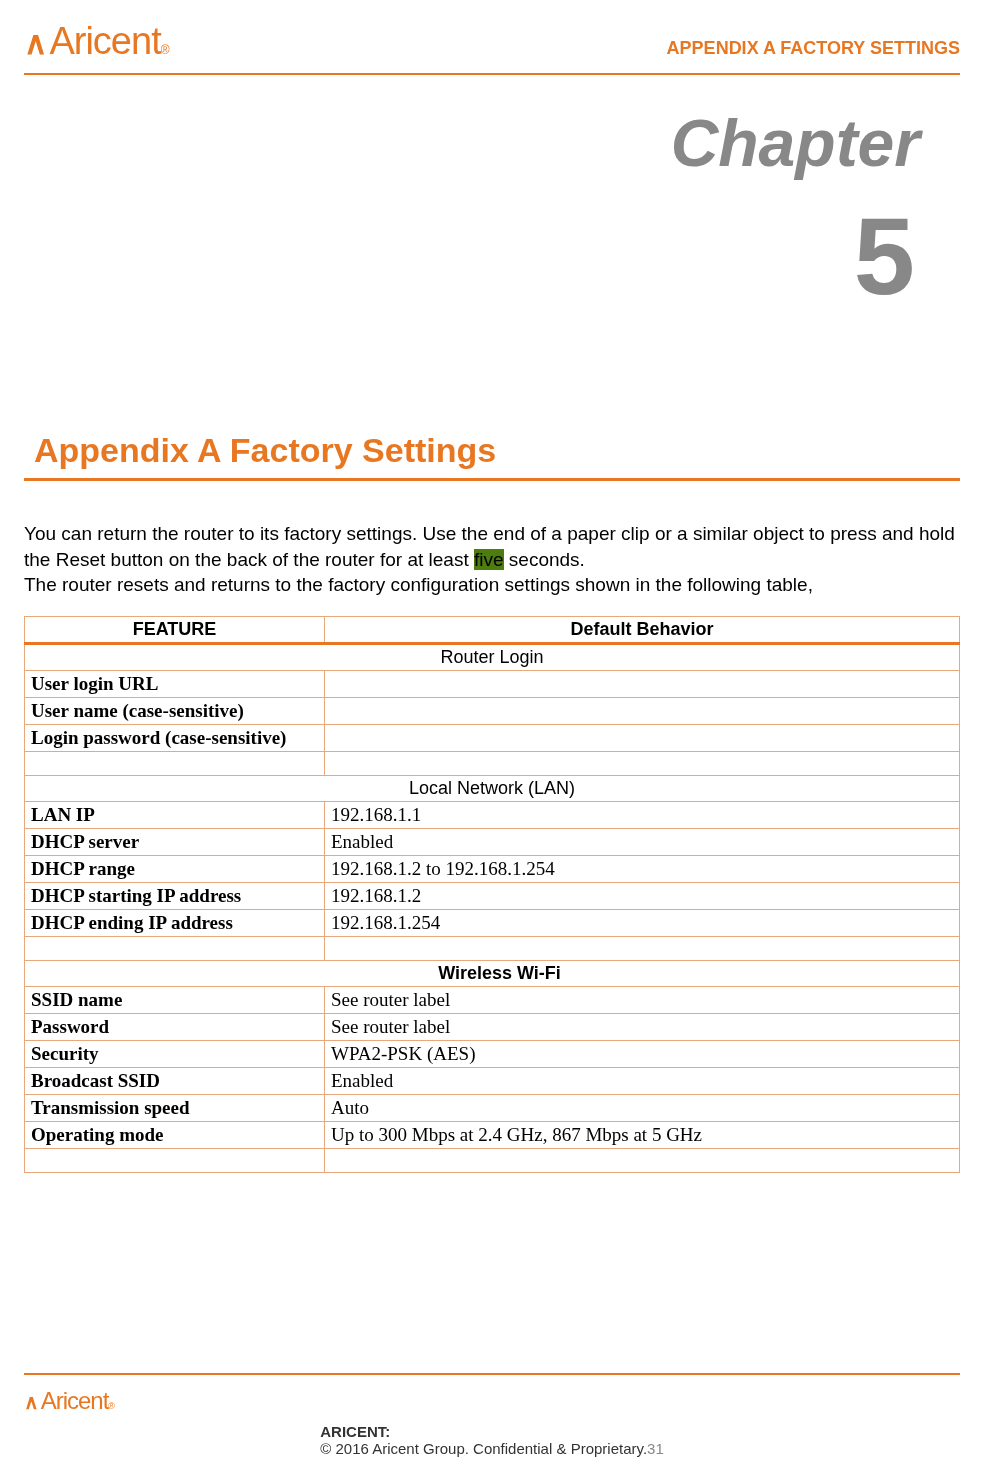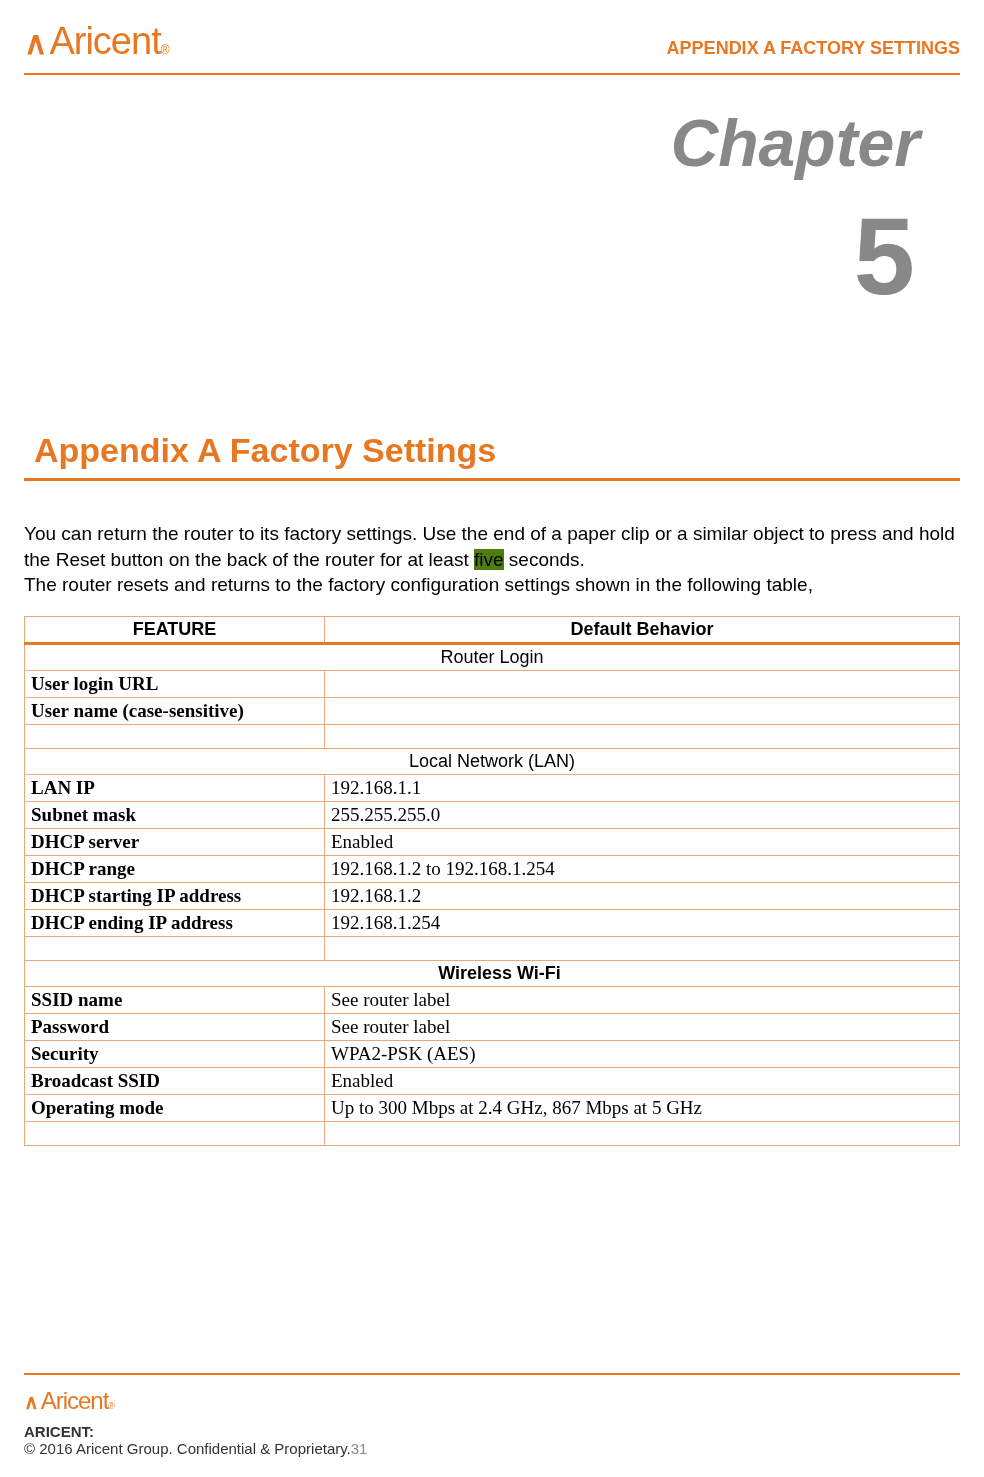--- a/index.html
+++ b/index.html
@@ -101,21 +101,21 @@
     bottom: 20px;
     left: 24px;
     right: 24px;
   }
   .hr-footer { border: none; border-top: 2px solid #e87722; margin-bottom: 12px; }
   .footer-logo .logo-caret { font-size: 20px; }
   .footer-logo .logo-text { font-size: 24px; }
   .footer-logo .logo-reg { font-size: 9px; }
   .footer-row {
     display: flex;
-    justify-content: flex-start;
+    justify-content: center;
     align-items: flex-end;
     margin-top: 8px;
   }
   .footer-left { font-size: 15px; color: #333; }
   .footer-left .aricent-bold { font-weight: bold; }
   .footer-right { font-size: 15px; color: #888; }
 </style>
 </head>
 <body>
 
@@ -151,35 +151,35 @@
       </tr>
   <tr>
         <td class="feature-cell">User login URL</td>
         <td class="value-cell"></td>
       </tr>
   <tr>
         <td class="feature-cell">User name (case-sensitive)</td>
         <td class="value-cell"></td>
       </tr>
   <tr>
+        <td class="feature-cell">Login password (case-sensitive)</td>
+        <td class="value-cell"></td>
+      </tr>
+  <tr>
         <td class="feature-cell"></td>
         <td class="value-cell"></td>
       </tr>
   <tr class="section-row">
         <td colspan="2">Local Network (LAN)</td>
       </tr>
   <tr>
         <td class="feature-cell">LAN IP</td>
         <td class="value-cell">192.168.1.1</td>
       </tr>
   <tr>
-        <td class="feature-cell">Subnet mask</td>
-        <td class="value-cell">255.255.255.0</td>
-      </tr>
-  <tr>
         <td class="feature-cell">DHCP server</td>
         <td class="value-cell">Enabled</td>
       </tr>
   <tr>
         <td class="feature-cell">DHCP range</td>
         <td class="value-cell">192.168.1.2 to 192.168.1.254</td>
       </tr>
   <tr>
         <td class="feature-cell">DHCP starting IP address</td>
         <td class="value-cell">192.168.1.2</td>
@@ -203,20 +203,24 @@
         <td class="feature-cell">Password</td>
         <td class="value-cell">See router label</td>
       </tr>
   <tr>
         <td class="feature-cell">Security</td>
         <td class="value-cell">WPA2-PSK (AES)</td>
       </tr>
   <tr>
         <td class="feature-cell">Broadcast SSID</td>
         <td class="value-cell">Enabled</td>
+      </tr>
+  <tr>
+        <td class="feature-cell">Transmission speed</td>
+        <td class="value-cell">Auto</td>
       </tr>
   <tr>
         <td class="feature-cell">Operating mode</td>
         <td class="value-cell">Up to 300 Mbps at 2.4 GHz, 867 Mbps at 5 GHz</td>
       </tr>
   <tr>
         <td class="feature-cell"></td>
         <td class="value-cell"></td>
       </tr>
 </tbody>

